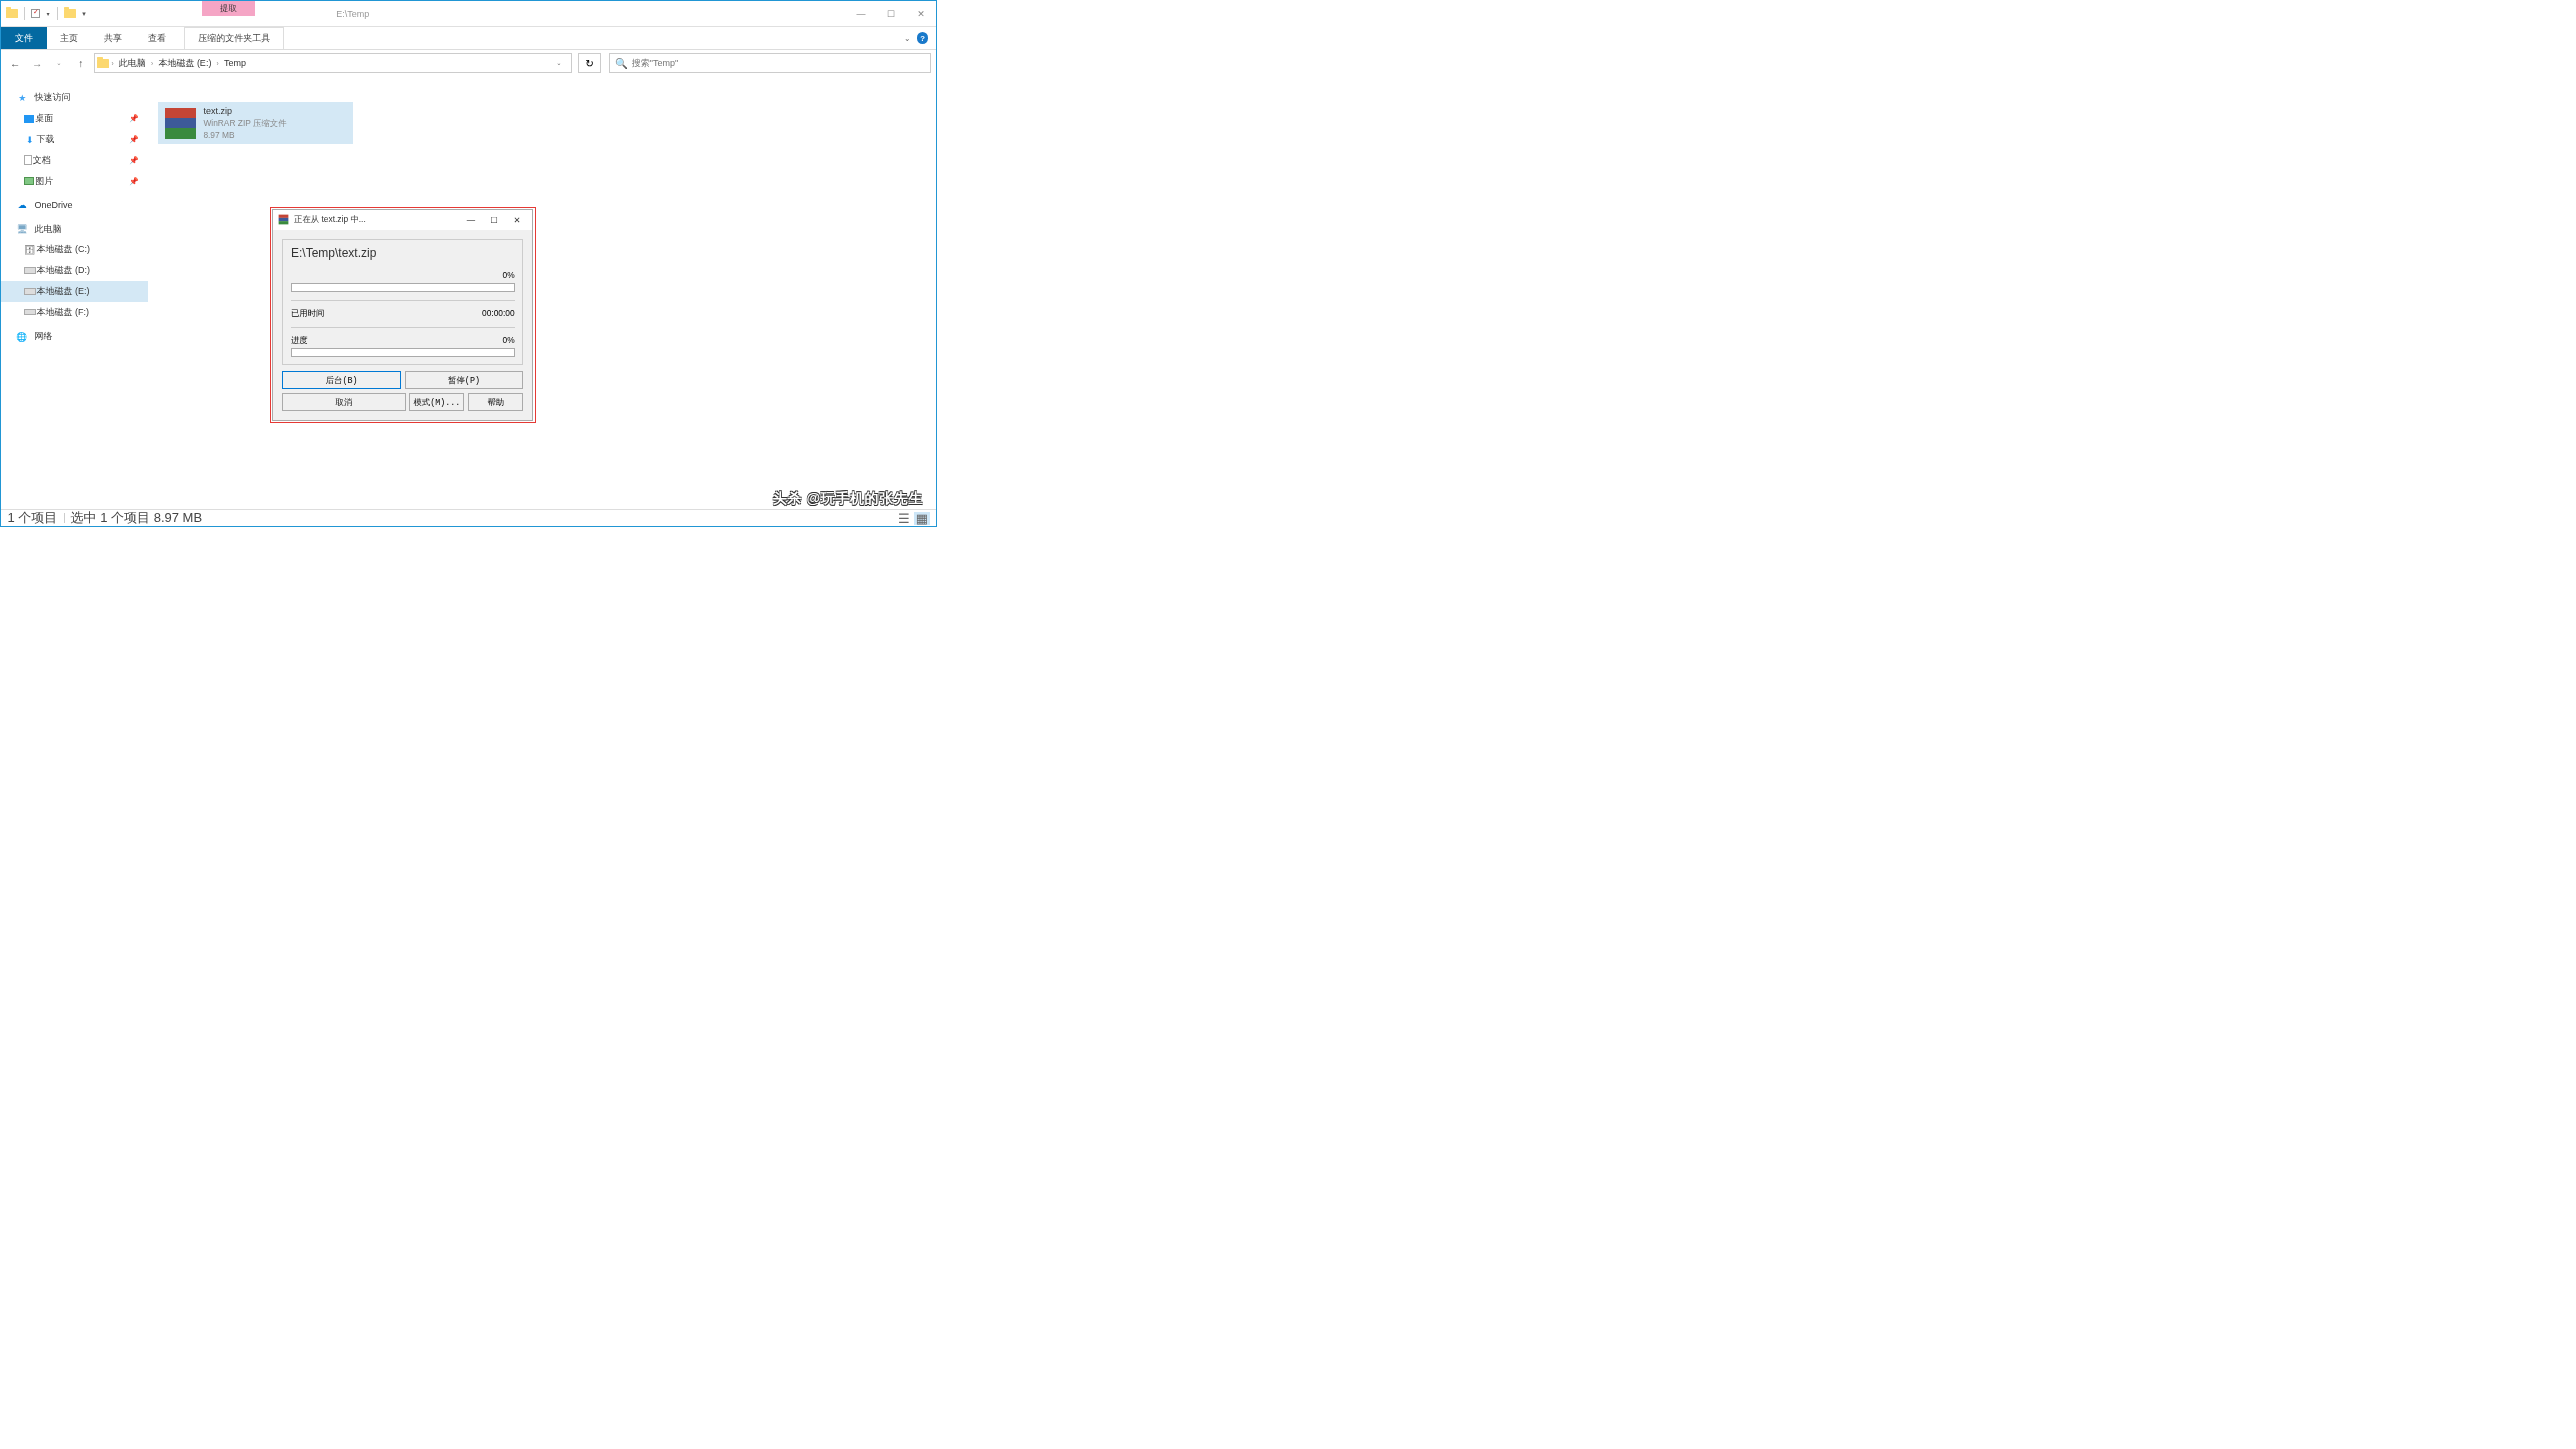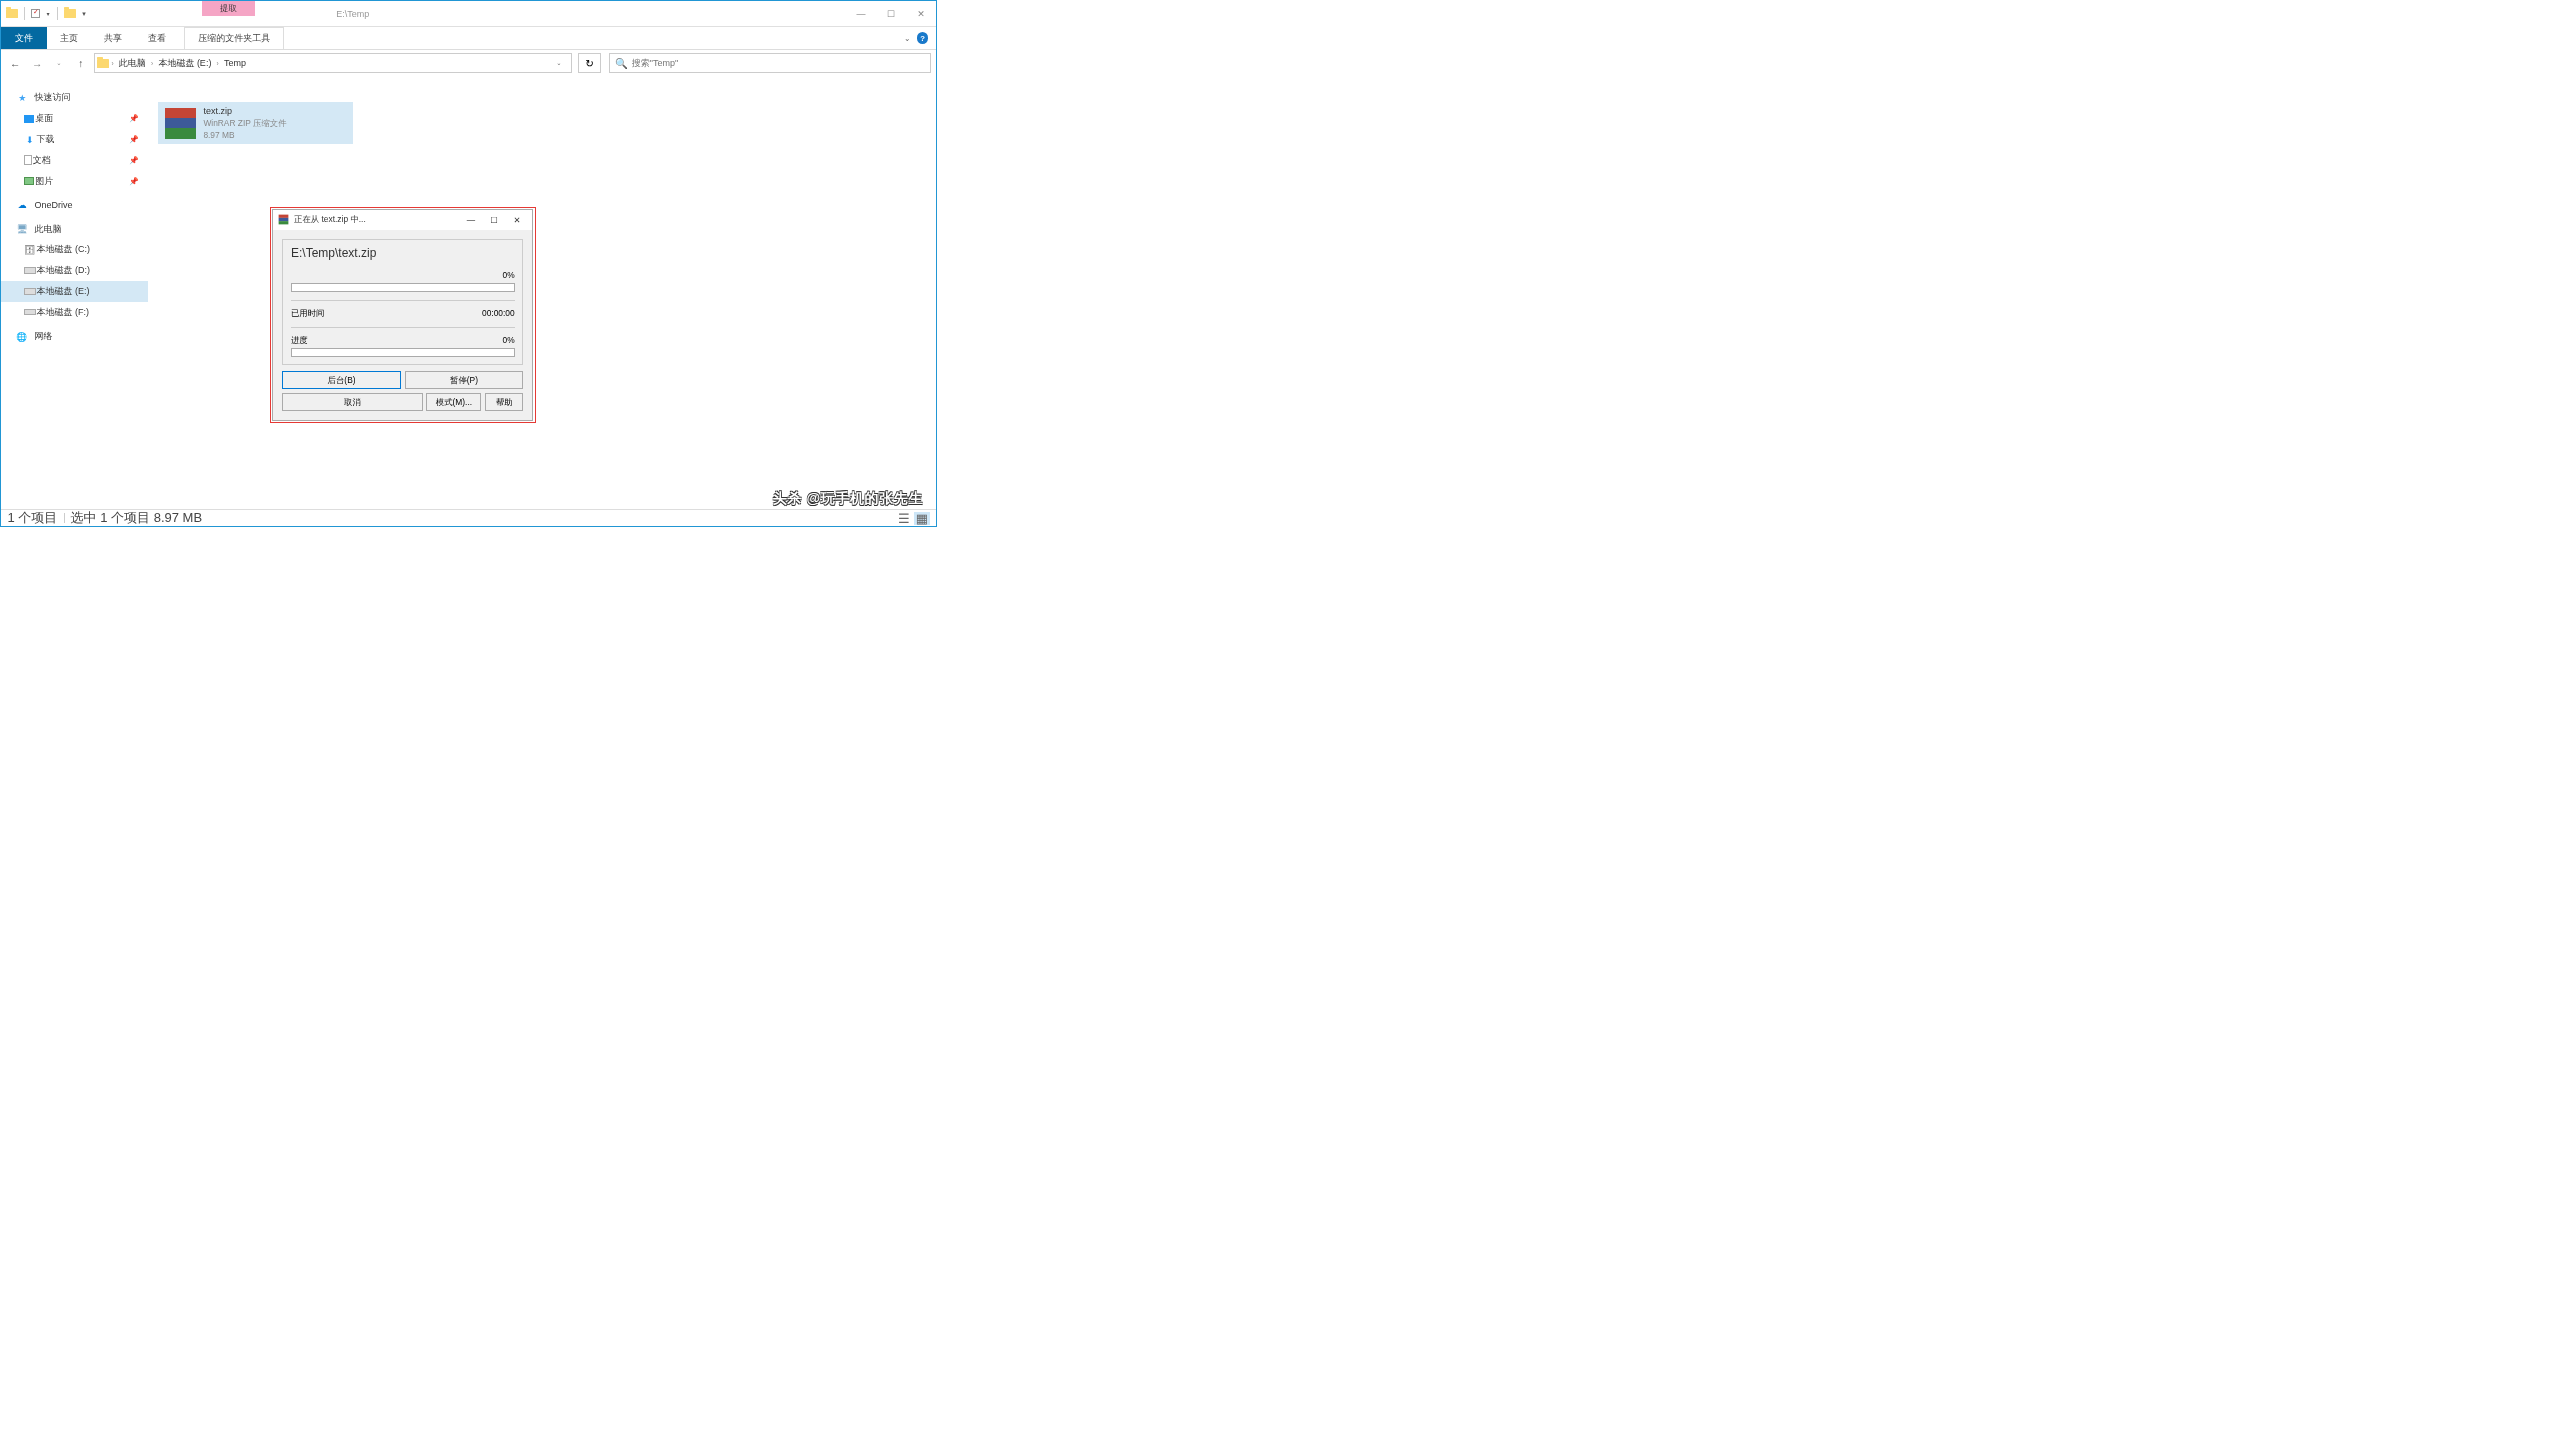--- a/index.html
+++ b/index.html
@@ -80,21 +80,21 @@
 .dialog-title { font-size: 8.4px; color: #333; margin-left: 3.9px; flex: 1; }
 .dialog-controls { display: flex; gap: 0; }
 .dialog-ctrl { width: 23px; height: 18px; display: flex; align-items: center; justify-content: center; font-size: 8.4px; cursor: pointer; color: #333; }
 .dialog-body { padding: 9px; }
 .dialog-panel { background: #f0f0f0; border: 0.6px solid #ccc; padding: 6.4px 7.7px; margin-bottom: 6.4px; }
 .dialog-path { font-size: 12px; color: #333; margin-bottom: 10.3px; }
 .dialog-row { display: flex; justify-content: space-between; font-size: 8.4px; margin-bottom: 2.6px; }
 .progress-bar { height: 9px; border: 0.6px solid #aaa; background: #fff; margin-top: 1.3px; }
 .panel-sep { height: 0.6px; background: #ccc; margin: 7.7px 0; }
 .dialog-buttons { display: flex; flex-wrap: wrap; gap: 3.9px; }
-.dialog-btn { height: 18px; border: 0.6px solid #aaa; background: #f0f0f0; font-size: 8.4px; cursor: pointer; display: flex; align-items: center; justify-content: center; }
+.dialog-btn { height: 18px; border: 0.6px solid #aaa; background: #f0f0f0; font-size: 8.4px; cursor: pointer; display: flex; align-items: center; justify-content: center; font-family: Liberation Mono, monospace; }
 .dialog-btn.primary { border: 1.3px solid #0078d4; }
 .dialog-btn.wide { flex: 1; min-width: 115px; }
 
 
 .statusbar { height: 16.7px; border-top: 0.6px solid #ddd; display: flex; align-items: center; font-size: 13px; color: #444; padding: 0 6.4px; }
 .statusbar-sep { width: 0.6px; height: 10.3px; background: #ccc; margin: 0 6.4px; }
 .status-right { margin-left: auto; display: flex; gap: 2.6px; }
 .view-btn { width: 15.5px; height: 13px; display: flex; align-items: center; justify-content: center; color: #666; cursor: pointer; }
 .view-btn.active { background: #cde6f7; }
 
@@ -273,21 +273,21 @@
             <span>进度</span>
             <span>0%</span>
           </div>
         <div class="progress-bar"></div>
       </div>
       <div class="dialog-buttons">
         <div class="dialog-btn primary wide">后台(B)</div>
         <div class="dialog-btn wide">暂停(P)</div>
         <div class="dialog-btn wide">取消</div>
         <div class="dialog-btn" style="width:55px;">模式(M)...</div>
-        <div class="dialog-btn" style="width:38px;">帮助</div>
+        <div class="dialog-btn" style="width:55px;">帮助</div>
       </div>
     </div>
   </div>
 </div>
 
 <div class="statusbar">
   <span>1 个项目</span>
   <span class="statusbar-sep"></span>
   <span>选中 1 个项目 8.97 MB</span>
   <div class="status-right">

